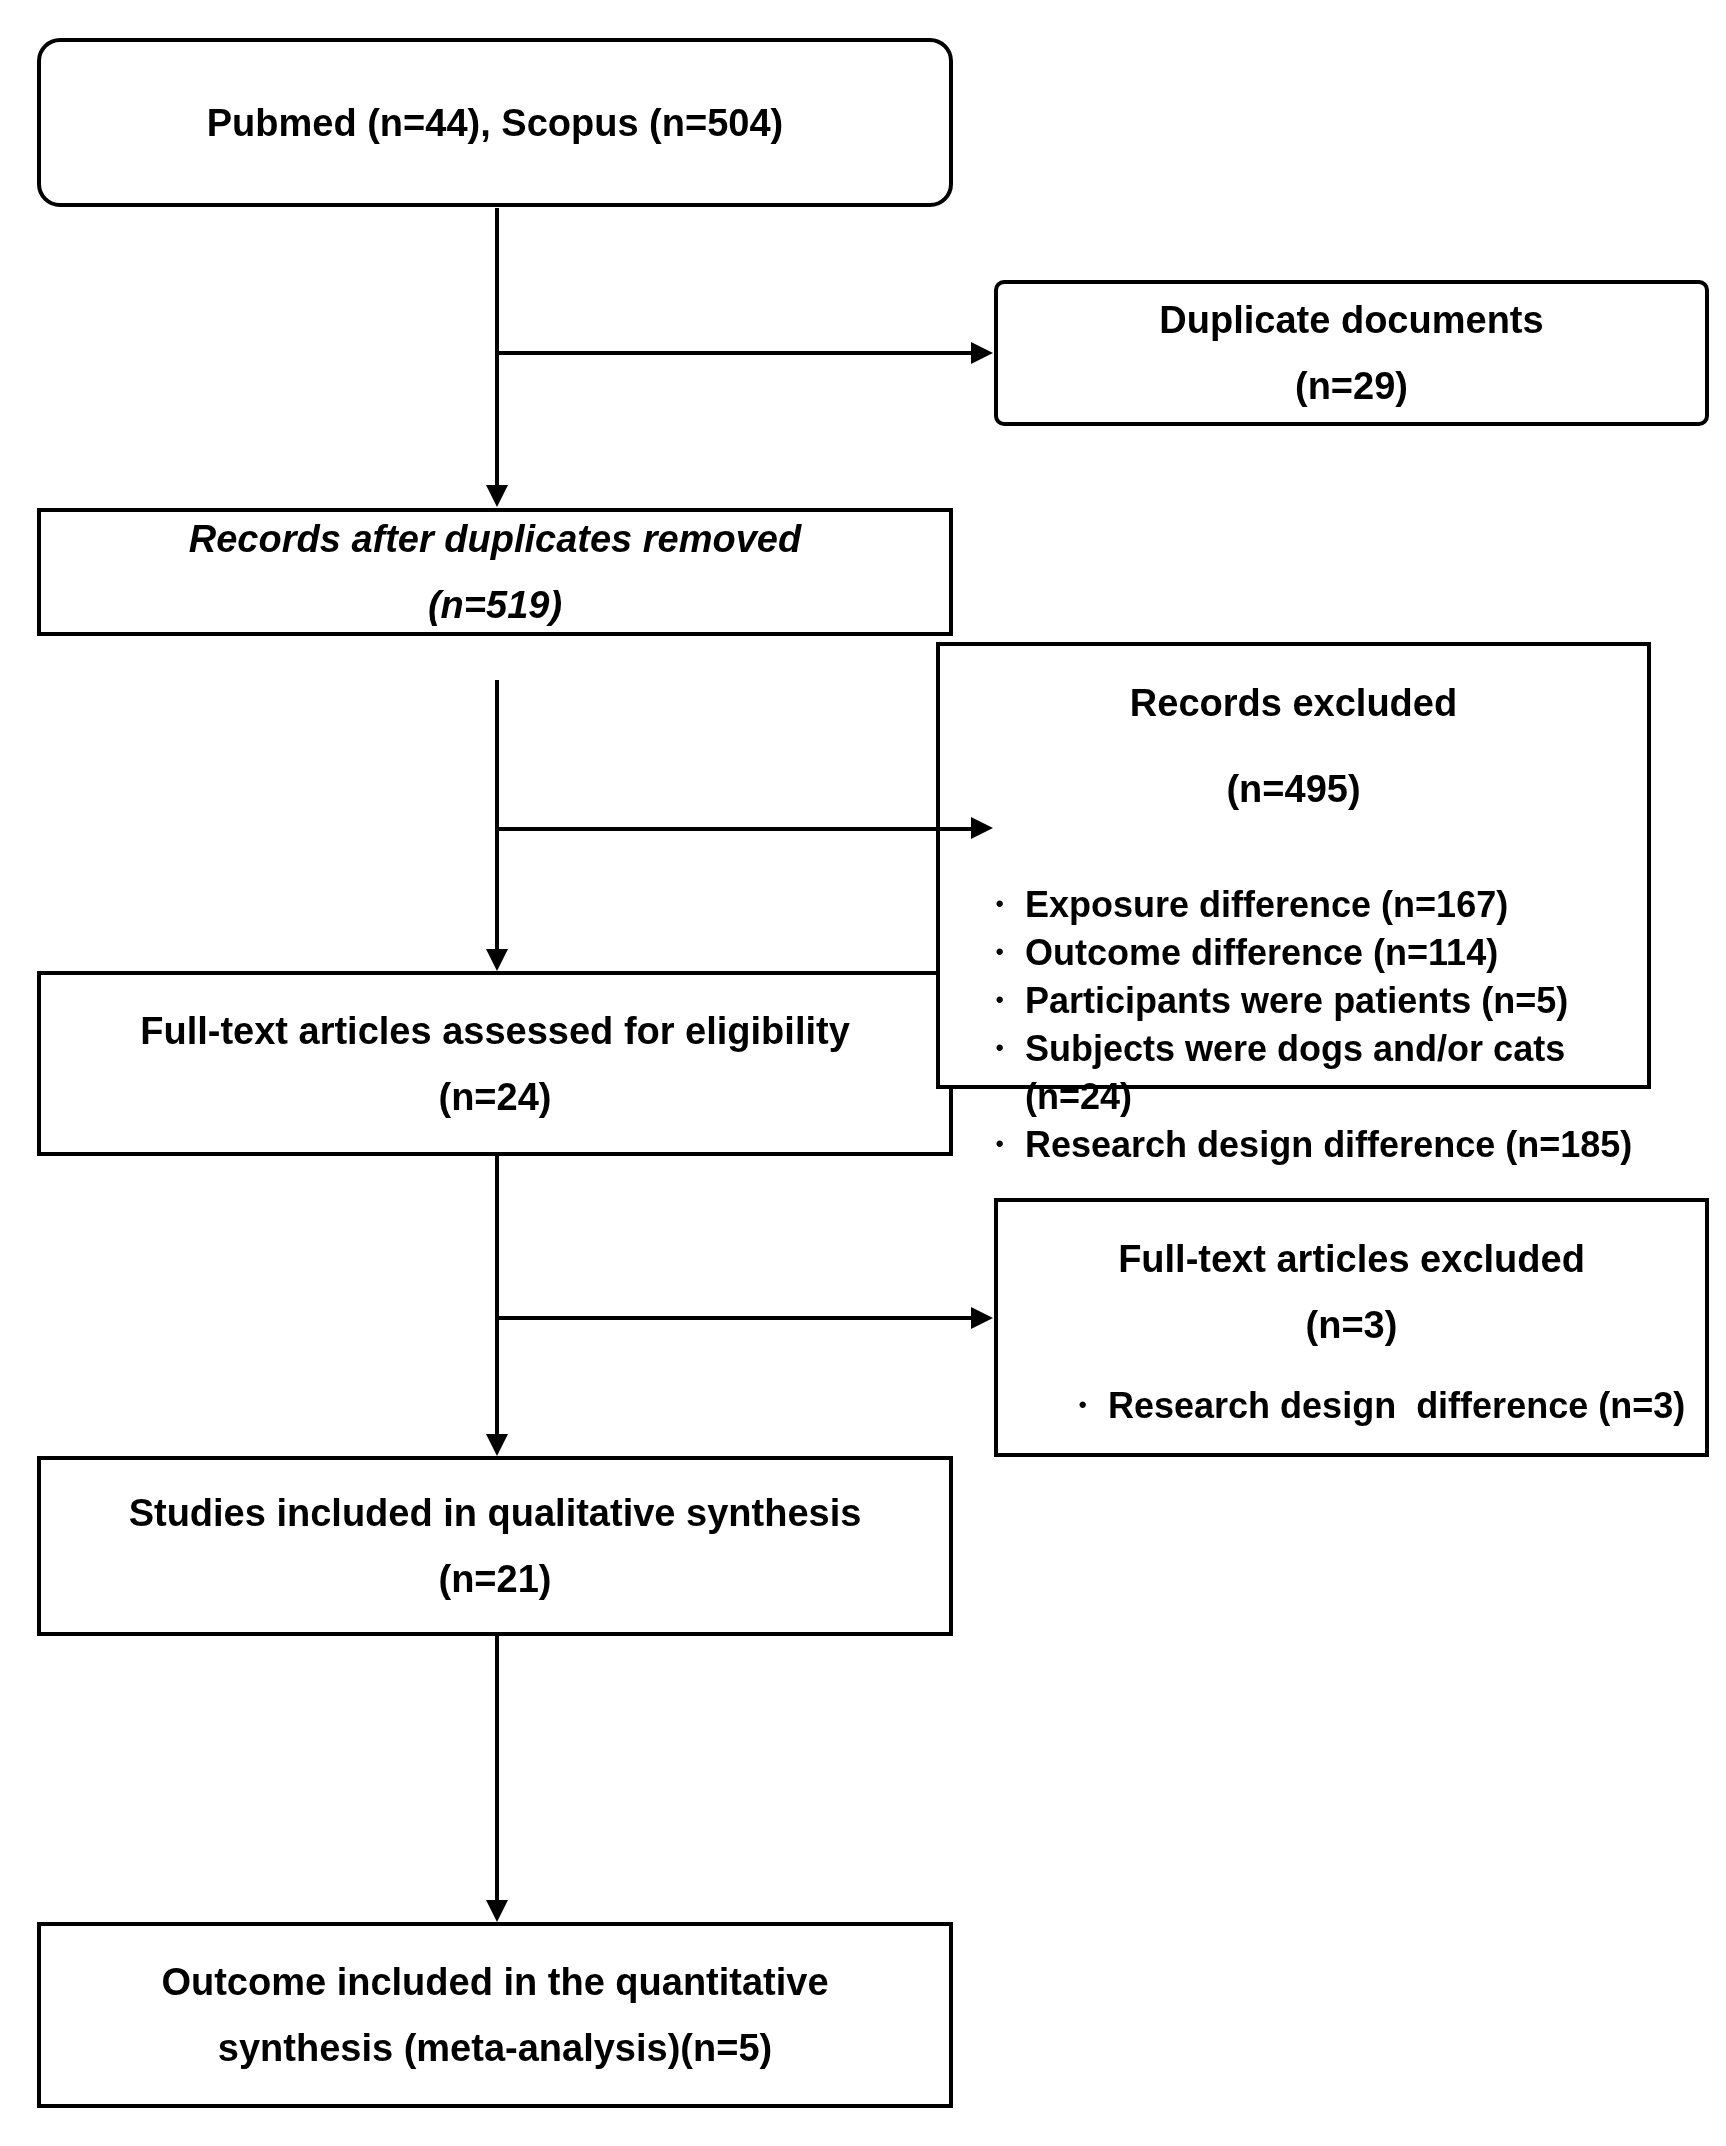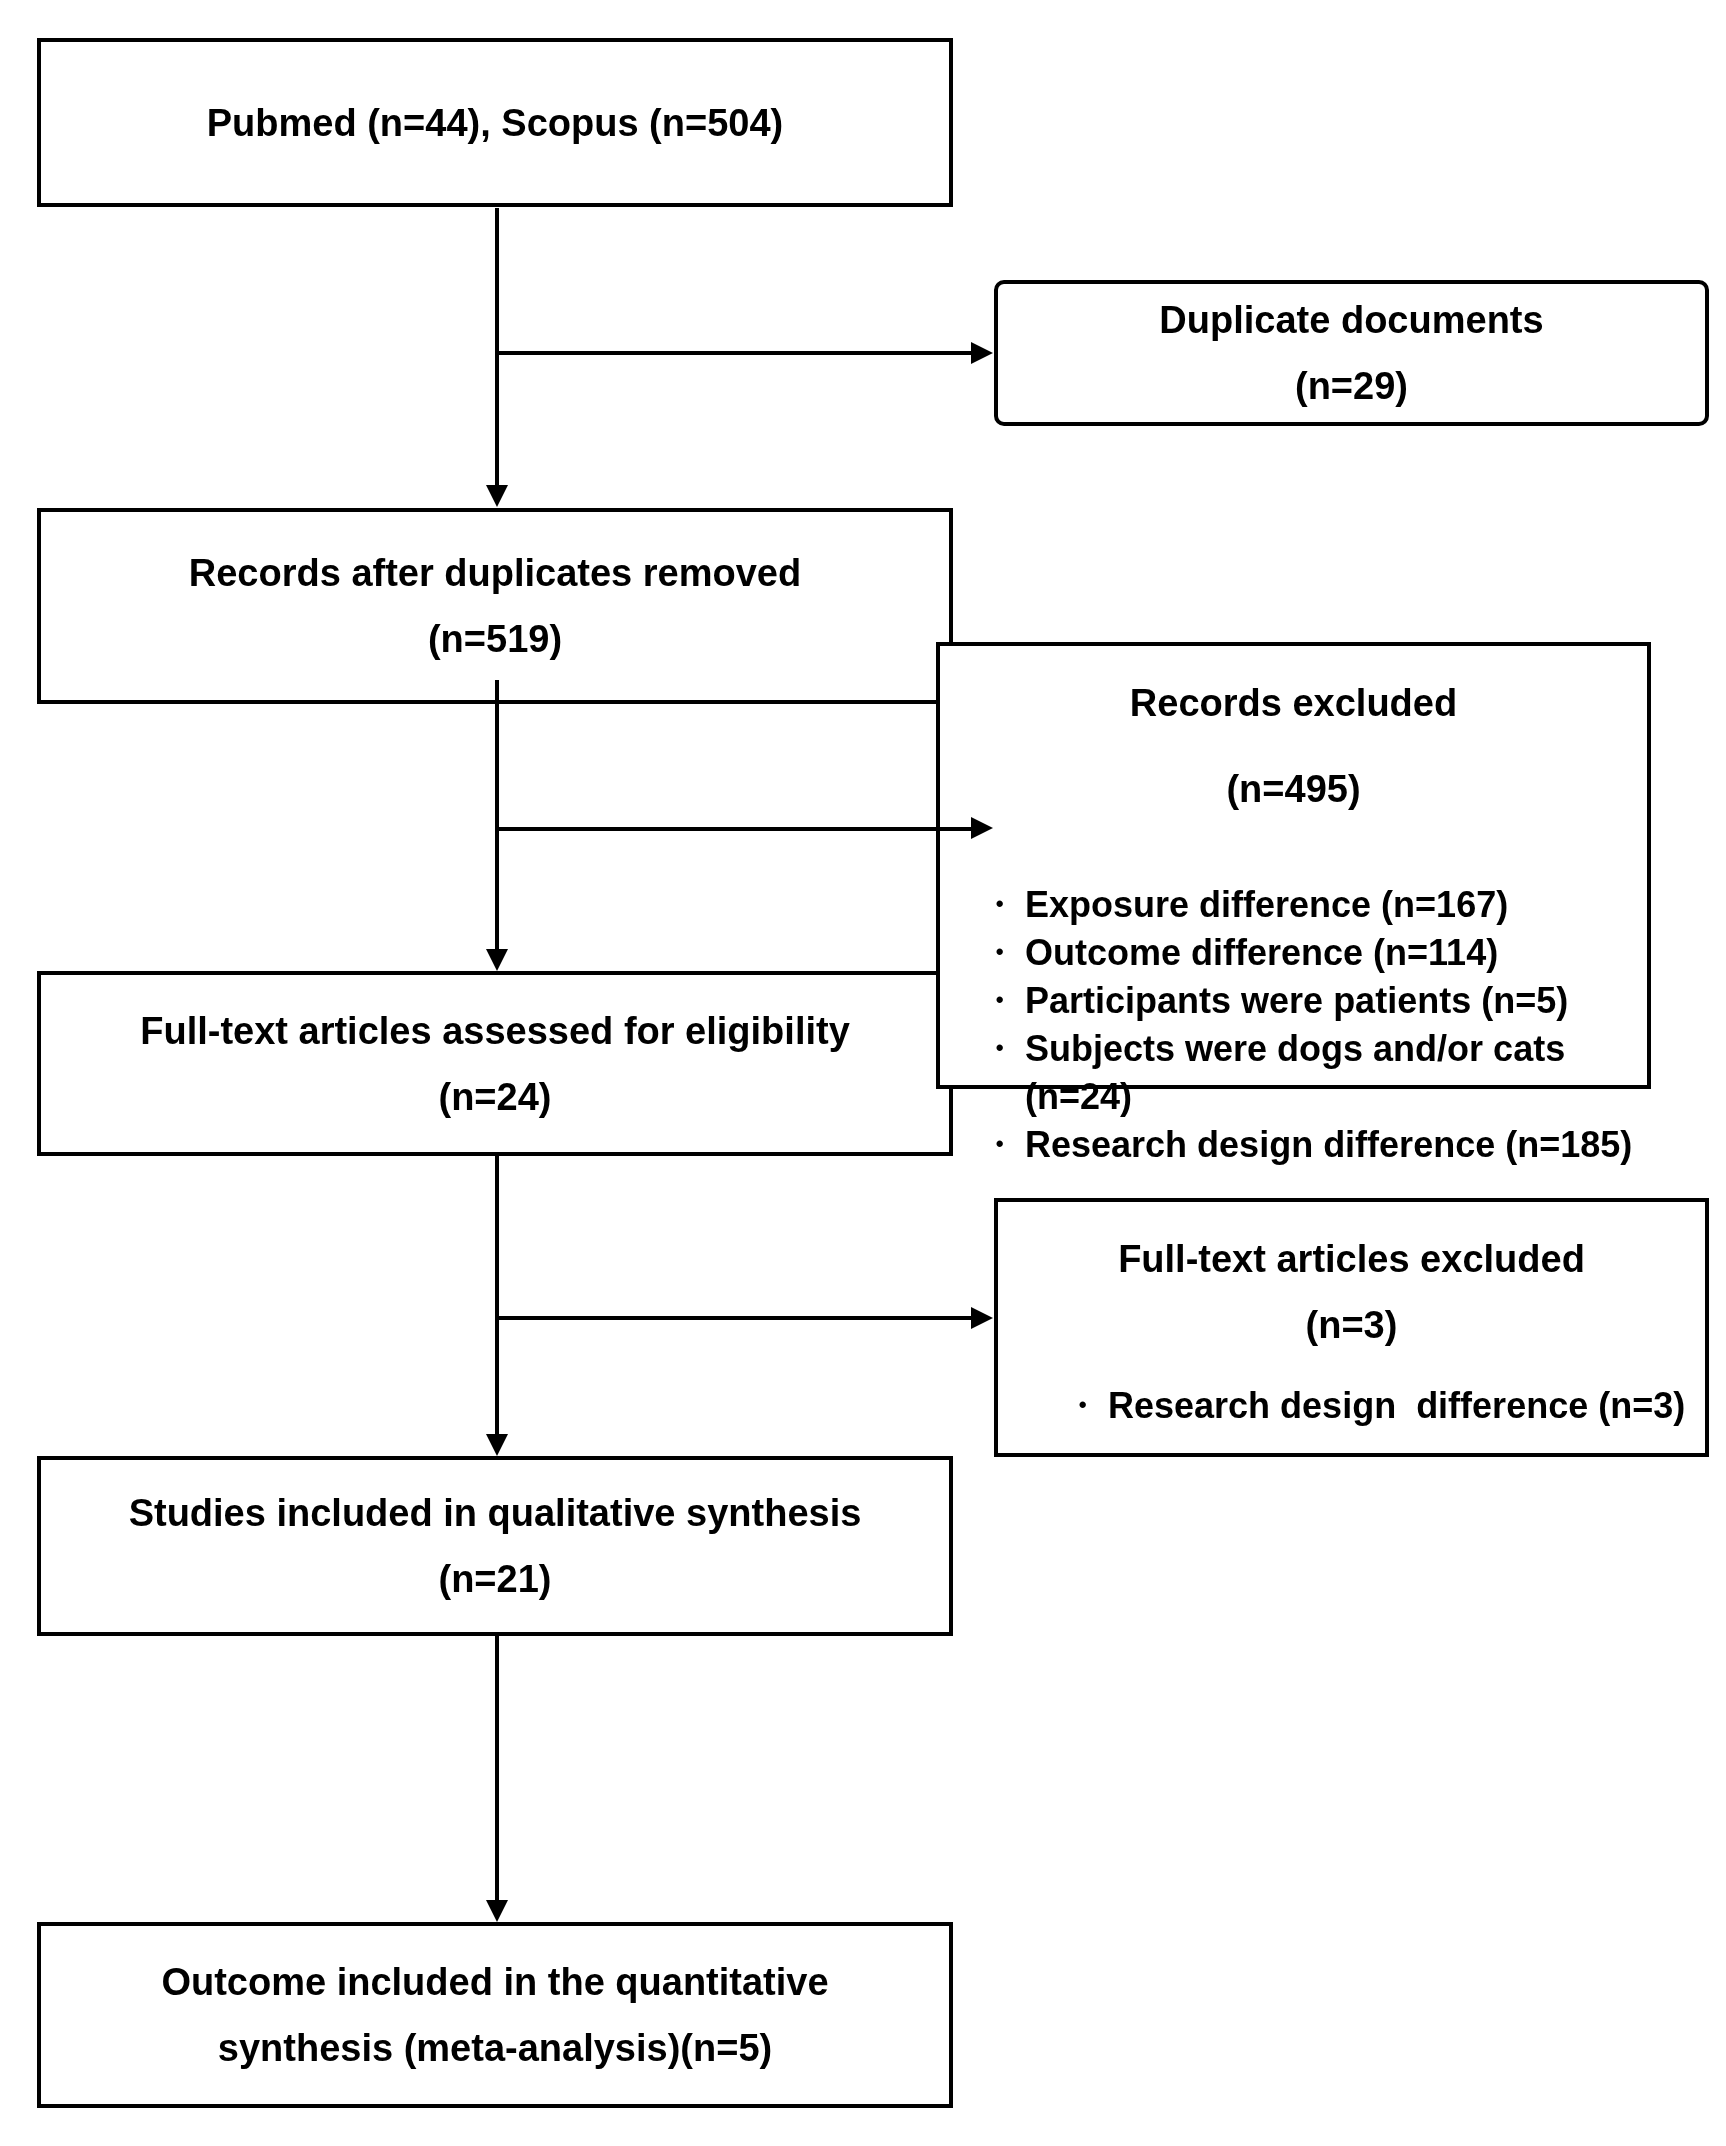--- a/index.html
+++ b/index.html
@@ -72,25 +72,25 @@
     border-top: 11.2px solid transparent;
     border-bottom: 11.2px solid transparent;
     border-left: 22.5px solid #000000;
   }
 </style>
 </head>
 <body>
 
 <div class="canvas">
 
-  <div class="box" style="left:37px; top:38px; width:916px; height:169px;">
+  <div class="box" style="left:37px; top:38px; width:916px; height:169px;border-radius:23px;">
     <div class="line">Pubmed (n=44), Scopus (n=504)</div>
   </div>
 
-  <div class="box" style="left:37px; top:508px; width:916px; height:196px;">
+  <div class="box" style="left:37px; top:508px; width:916px; height:128px;font-style:italic;">
     <div class="line">Records after duplicates removed</div>
     <div class="line">(n=519)</div>
   </div>
 
   <div class="box" style="left:37px; top:971px; width:916px; height:185px;">
     <div class="line">Full-text articles assessed for eligibility</div>
     <div class="line">(n=24)</div>
   </div>
 
   <div class="box" style="left:37px; top:1456px; width:916px; height:180px;">

